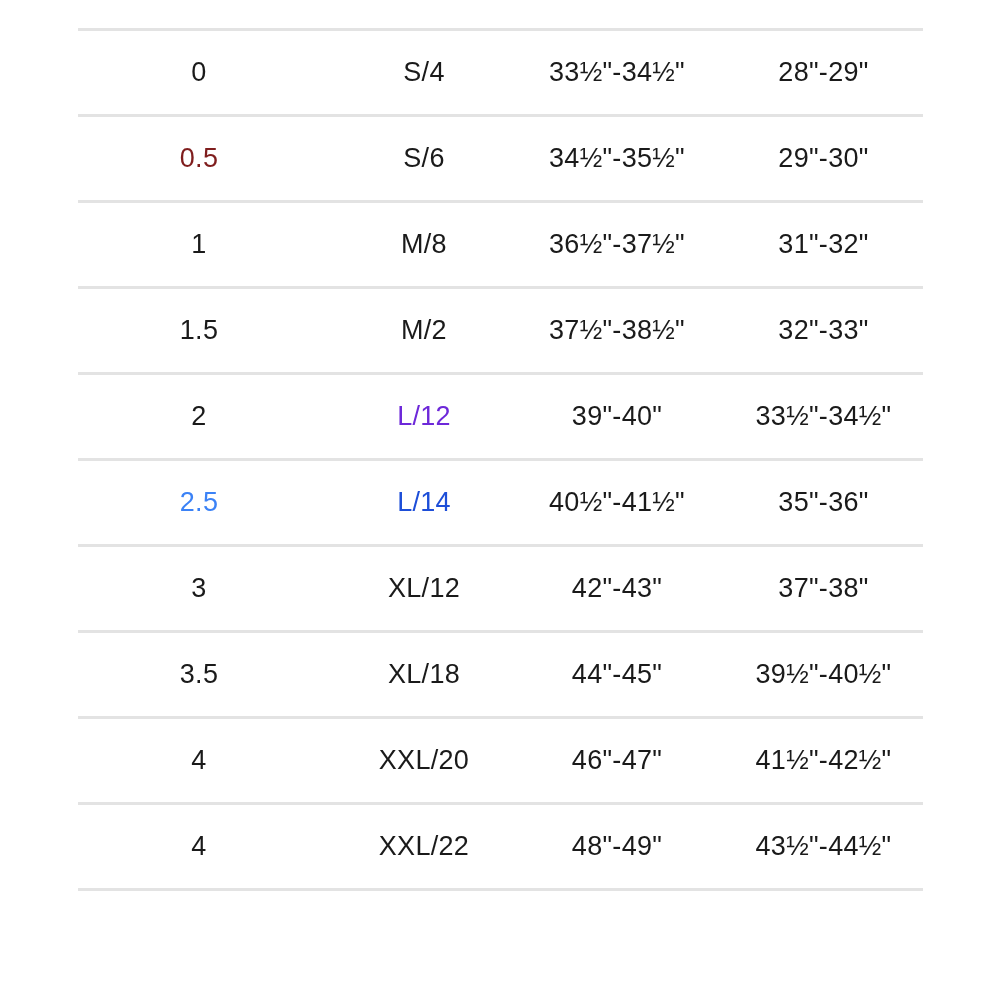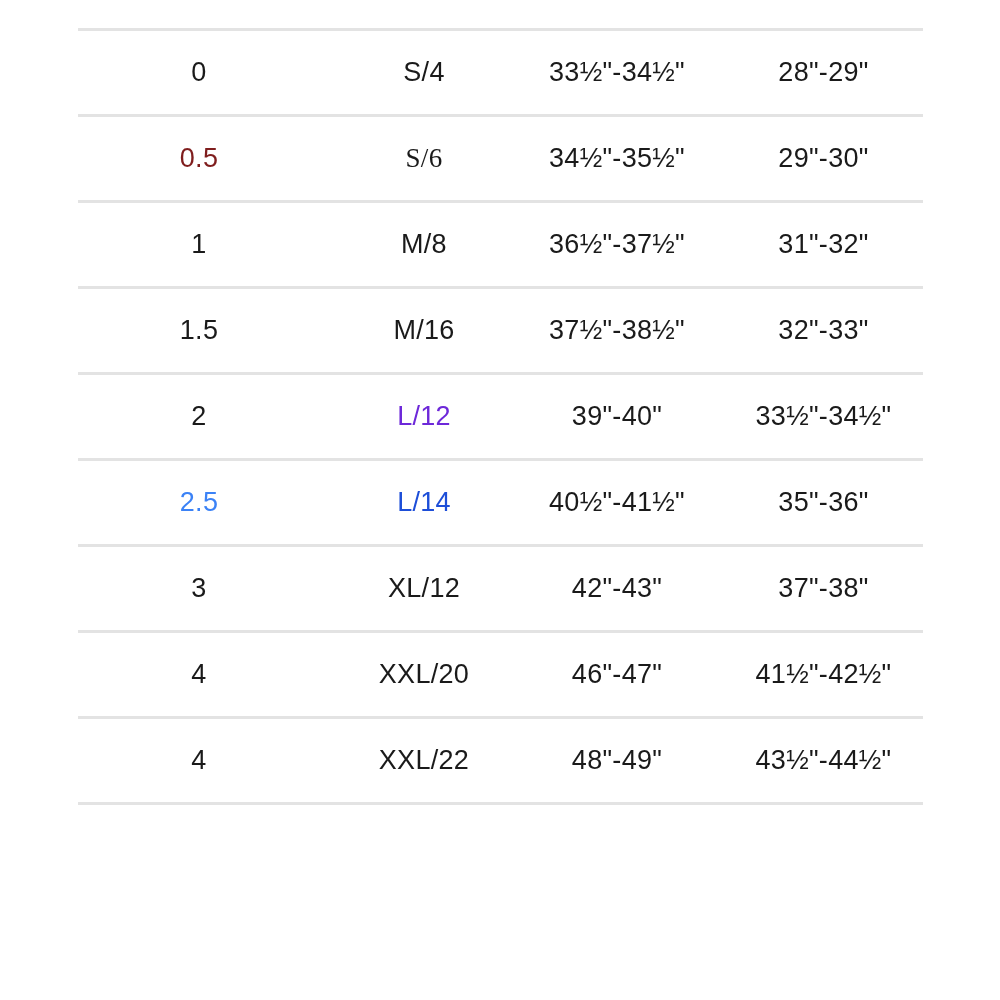--- a/index.html
+++ b/index.html
@@ -83,33 +83,33 @@
       </colgroup>
       <tbody>
           <tr>
             <td class="col-size" style="color: rgb(26, 26, 26); border-top-color: rgb(227, 227, 227);">0</td>
             <td class="col-letter" style="color: rgb(26, 26, 26); border-top-color: rgb(227, 227, 227);">S/4</td>
             <td class="col-bust" style="color: rgb(26, 26, 26); border-top-color: rgb(227, 227, 227);">33½"-34½"</td>
             <td class="col-waist" style="color: rgb(26, 26, 26); border-top-color: rgb(227, 227, 227);">28"-29"</td>
           </tr>
           <tr>
             <td class="col-size" style="color: #7f1d1d; border-top-color: rgb(227, 227, 227);">0.5</td>
-            <td class="col-letter" style="color: rgb(26, 26, 26); border-top-color: rgb(227, 227, 227); font-family: Liberation Serif, serif;">S/6</td>
+            <td class="col-letter" style="color: rgb(26, 26, 26); border-top-color: rgb(227, 227, 227);">S/6</td>
             <td class="col-bust" style="color: rgb(26, 26, 26); border-top-color: rgb(227, 227, 227);">34½"-35½"</td>
             <td class="col-waist" style="color: rgb(26, 26, 26); border-top-color: rgb(227, 227, 227);">29"-30"</td>
           </tr>
           <tr>
             <td class="col-size" style="color: rgb(26, 26, 26); border-top-color: rgb(227, 227, 227);">1</td>
             <td class="col-letter" style="color: rgb(26, 26, 26); border-top-color: rgb(227, 227, 227);">M/8</td>
             <td class="col-bust" style="color: rgb(26, 26, 26); border-top-color: rgb(227, 227, 227);">36½"-37½"</td>
             <td class="col-waist" style="color: rgb(26, 26, 26); border-top-color: rgb(227, 227, 227);">31"-32"</td>
           </tr>
           <tr>
             <td class="col-size" style="color: rgb(26, 26, 26); border-top-color: rgb(227, 227, 227);">1.5</td>
-            <td class="col-letter" style="color: rgb(26, 26, 26); border-top-color: rgb(227, 227, 227);">M/16</td>
+            <td class="col-letter" style="color: rgb(26, 26, 26); border-top-color: rgb(227, 227, 227);">M/2</td>
             <td class="col-bust" style="color: rgb(26, 26, 26); border-top-color: rgb(227, 227, 227);">37½"-38½"</td>
             <td class="col-waist" style="color: rgb(26, 26, 26); border-top-color: rgb(227, 227, 227);">32"-33"</td>
           </tr>
           <tr>
             <td class="col-size" style="color: rgb(26, 26, 26); border-top-color: rgb(227, 227, 227);">2</td>
             <td class="col-letter" style="color: #6d28d9; border-top-color: rgb(227, 227, 227);">L/12</td>
             <td class="col-bust" style="color: rgb(26, 26, 26); border-top-color: rgb(227, 227, 227);">39"-40"</td>
             <td class="col-waist" style="color: rgb(26, 26, 26); border-top-color: rgb(227, 227, 227);">33½"-34½"</td>
           </tr>
           <tr>
@@ -118,20 +118,26 @@
             <td class="col-bust" style="color: rgb(26, 26, 26); border-top-color: rgb(227, 227, 227);">40½"-41½"</td>
             <td class="col-waist" style="color: rgb(26, 26, 26); border-top-color: rgb(227, 227, 227);">35"-36"</td>
           </tr>
           <tr>
             <td class="col-size" style="color: rgb(26, 26, 26); border-top-color: rgb(227, 227, 227);">3</td>
             <td class="col-letter" style="color: rgb(26, 26, 26); border-top-color: rgb(227, 227, 227);">XL/12</td>
             <td class="col-bust" style="color: rgb(26, 26, 26); border-top-color: rgb(227, 227, 227);">42"-43"</td>
             <td class="col-waist" style="color: rgb(26, 26, 26); border-top-color: rgb(227, 227, 227);">37"-38"</td>
           </tr>
           <tr>
+            <td class="col-size" style="color: rgb(26, 26, 26); border-top-color: rgb(227, 227, 227);">3.5</td>
+            <td class="col-letter" style="color: rgb(26, 26, 26); border-top-color: rgb(227, 227, 227);">XL/18</td>
+            <td class="col-bust" style="color: rgb(26, 26, 26); border-top-color: rgb(227, 227, 227);">44"-45"</td>
+            <td class="col-waist" style="color: rgb(26, 26, 26); border-top-color: rgb(227, 227, 227);">39½"-40½"</td>
+          </tr>
+          <tr>
             <td class="col-size" style="color: rgb(26, 26, 26); border-top-color: rgb(227, 227, 227);">4</td>
             <td class="col-letter" style="color: rgb(26, 26, 26); border-top-color: rgb(227, 227, 227);">XXL/20</td>
             <td class="col-bust" style="color: rgb(26, 26, 26); border-top-color: rgb(227, 227, 227);">46"-47"</td>
             <td class="col-waist" style="color: rgb(26, 26, 26); border-top-color: rgb(227, 227, 227);">41½"-42½"</td>
           </tr>
           <tr>
             <td class="col-size" style="color: rgb(26, 26, 26); border-top-color: rgb(227, 227, 227); border-bottom-color: rgb(227, 227, 227);">4</td>
             <td class="col-letter" style="color: rgb(26, 26, 26); border-top-color: rgb(227, 227, 227); border-bottom-color: rgb(227, 227, 227);">XXL/22</td>
             <td class="col-bust" style="color: rgb(26, 26, 26); border-top-color: rgb(227, 227, 227); border-bottom-color: rgb(227, 227, 227);">48"-49"</td>
             <td class="col-waist" style="color: rgb(26, 26, 26); border-top-color: rgb(227, 227, 227); border-bottom-color: rgb(227, 227, 227);">43½"-44½"</td>

